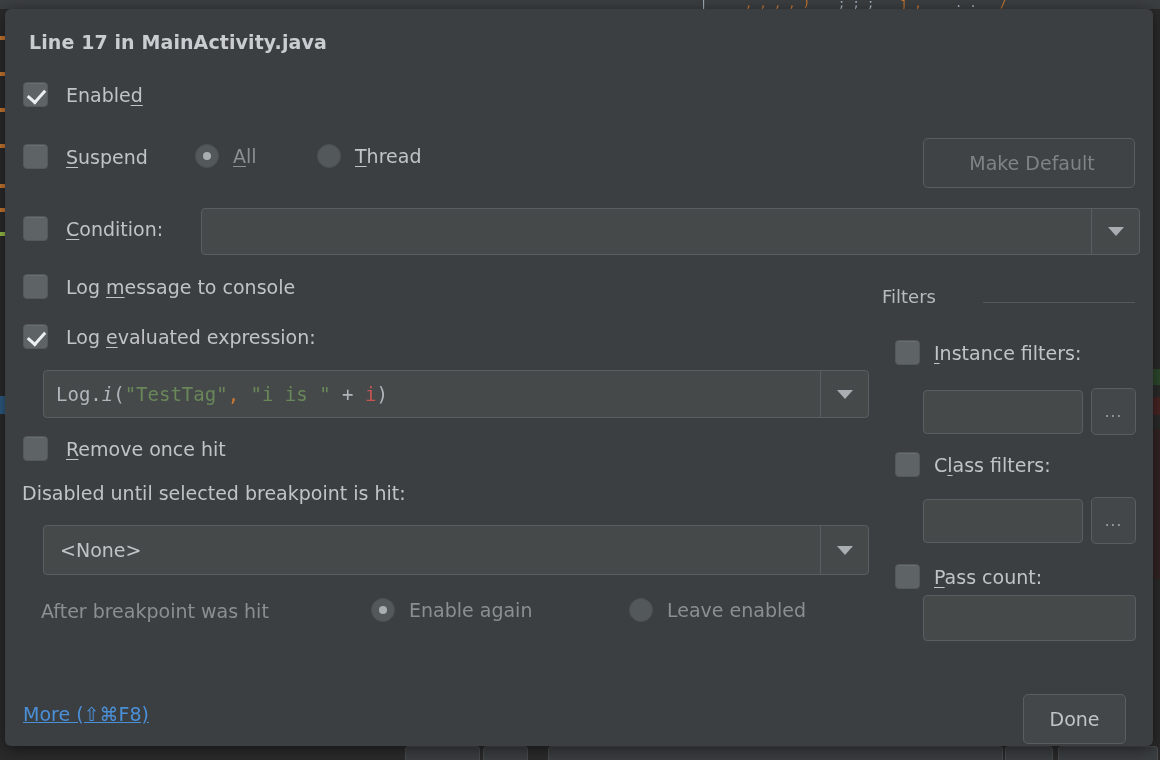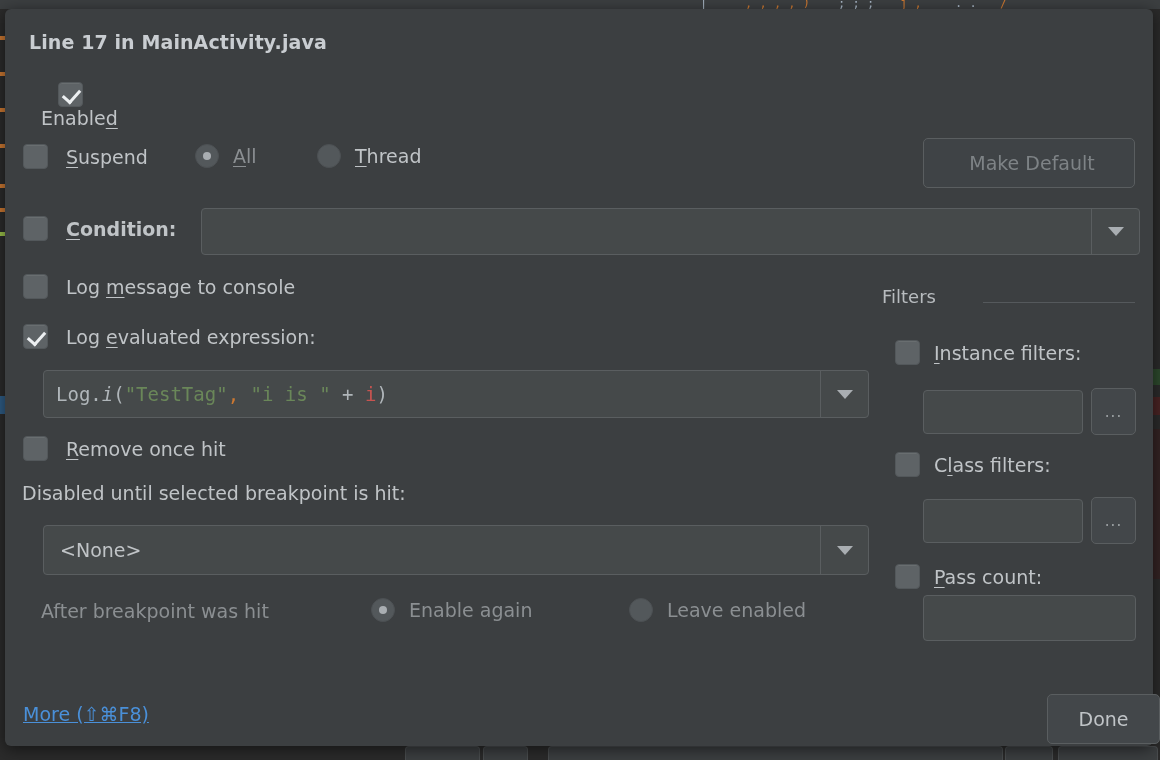--- a/index.html
+++ b/index.html
@@ -222,21 +222,21 @@
     <div class="bg-tab" style="left:548px;width:455px;"></div>
     <div class="bg-tab" style="left:1005px;width:48px;"></div>
     <div class="bg-tab" style="left:1058px;width:100px;"></div>
   </div>
 </div>
 
 <div id="dialog">
 
   <div class="dlg-title">Line 17 in MainActivity.java</div>
 
-  <div class="row" style="left:18px; top:73px;flex-direction:column;">
+  <div class="row" style="left:18px; top:73px;">
     <span class="cb checked"></span>
     <span class="lbl" style="margin-left:18px;">
       <span>Enable<u>d</u></span>
     </span>
   </div>
 
   <div class="row" style="left:18px; top:135px;">
     <span class="cb"></span>
     <span class="lbl" style="margin-left:18px;">
       <span><u>S</u>uspend</span>
@@ -252,21 +252,21 @@
     <span class="rb"></span>
     <span class="lbl" style="margin-left:14px;">
       <span><u>T</u>hread</span>
     </span>
   </div>
 
   <div class="btn disabled" style="left:918px; top:129px; width:212px; height:50px;">
     <span>Make Default</span>
   </div>
 
-  <div class="row" style="left:18px; top:207px;font-weight:bold;">
+  <div class="row" style="left:18px; top:207px;">
     <span class="cb"></span>
     <span class="lbl" style="margin-left:18px;">
       <span><u>C</u>ondition:</span>
     </span>
   </div>
   <div class="combo" style="left:196px; top:199px; width:939px; height:47px;">
     <div class="cval" placeholder=""></div>
     <div class="arrow"></div>
   </div>
 
@@ -344,16 +344,16 @@
 
   <div class="row" style="left:890px; top:555px;justify-content:center;">
     <span class="cb"></span>
     <span class="lbl" style="margin-left:14px;">
       <span><u>P</u>ass count:</span>
     </span>
   </div>
   <div class="field" style="position:absolute; left:918px; top:586px; width:213px; height:46px;"></div>
 
   <a class="more-link" href="#">More (⇧⌘F8)</a>
-  <div class="btn" style="left:1018px; top:685px; width:113px; height:50px;margin-left:24px;">
+  <div class="btn" style="left:1018px; top:685px; width:103px; height:50px;">
     <span>Done</span>
   </div>
 </div>
 
 </body></html>

